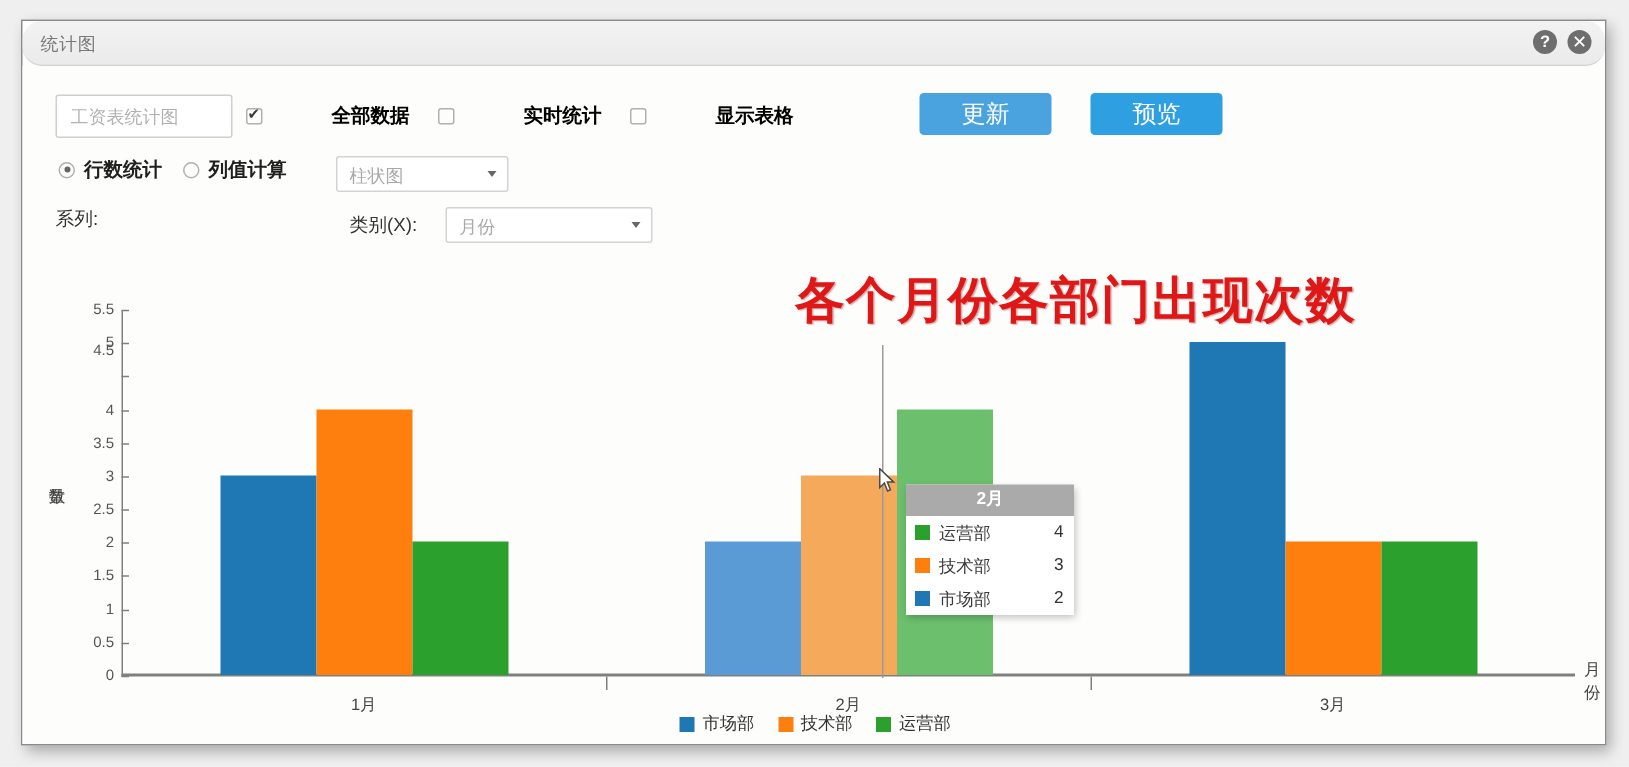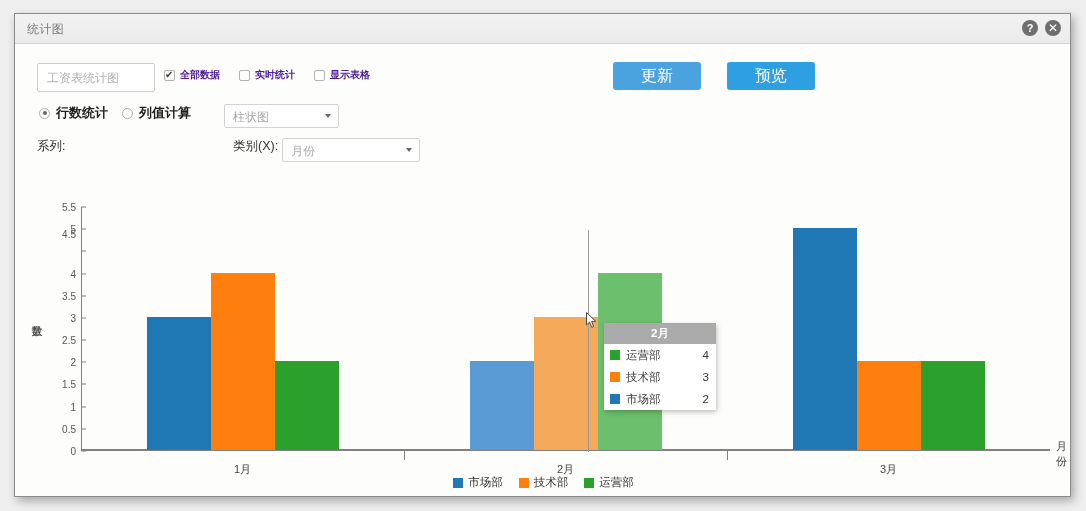--- a/index.html
+++ b/index.html
@@ -22,20 +22,21 @@
     width: 1057px; height: 484px;
     background: #fdfdfb;
     border: 1px solid #8b8b8b;
     box-shadow: 3px 4px 9px rgba(0,0,0,0.30);
   }
   .titlebar {
     position: relative;
     height: 30px;
     background: linear-gradient(to bottom,#f2f2f2 0%,#ebebeb 100%);
     border-bottom: 1px solid #d2d2d2;
+    border-radius: 13px;
   }
   .titlebar .title {
     position: absolute; left: 12px; top: 7px;
     font-size: 12px; color: #7a7a7a; letter-spacing: .4px;
   }
   .win-btns { position: absolute; right: 9px; top: 6px; display: flex; gap: 7px; }
   .wbtn {
     width: 16px; height: 16px; border-radius: 50%;
     background: #6e6e6e; color: #fff;
     font-size: 11px; line-height: 16px; text-align: center;
@@ -60,21 +61,21 @@
   .chk { display: flex; align-items: center; gap: 5px; cursor: pointer; }
   .box {
     width: 11px; height: 11px; border: 1px solid #b0b0b0;
     background: #fdfdfd; border-radius: 2px;
     display: inline-block; position: relative;
   }
   .box.checked::after {
     content: "✔"; position: absolute; left: 0px; top: -3px;
     font-size: 10px; color: #3b3b3b; line-height: 13px;
   }
-  .chk .lbl { font-size: 10px; font-weight: bold; color: #4c1d95; }
+  .chk .lbl { font-size: 13px; font-weight: bold; color: #000000; margin-left: 41px; }
 
   .btns { position: absolute; top: -1px; }
   .btn {
     position: absolute; height: 28px; width: 88px;
     border: none; color: #fff; font-size: 16px;
     cursor: pointer; border-radius: 3px;
   }
   .btn.update { left: 554px; background: #4aa3df; }
   .btn.preview { left: 668px; background: #2e9fe0; }
 
@@ -102,21 +103,21 @@
   .sel .arrow {
     position: absolute; right: 7px; top: 9px;
     width: 0; height: 0;
     border-left: 3.5px solid transparent;
     border-right: 3.5px solid transparent;
     border-top: 4px solid #666;
   }
   .sel-chart { left: 185px; top: 0; width: 115px; }
 
   .row3 { position: absolute; left: 0; top: 94px; height: 26px; width: 100%; }
-  .fld { position: absolute; display: flex; gap: 4px; }
+  .fld { position: absolute; display: flex; align-items: center; gap: 19px; }
   .fld .flbl { font-size: 12.5px; color: #333; }
   .fld-series { left: 22px; top: 0; }
   .fld-series .sel { position: relative; width: 145px; }
   .fld-cat { left: 218px; top: 0; }
   .fld-cat .sel { position: relative; width: 138px; }
 
   
   .chart-wrap { position: absolute; left: 0; top: 0; width: 100%; height: 100%; }
   .chart-title {
     position: absolute; left: 515px; top: 134px;
@@ -263,20 +264,21 @@
         <div class="fld fld-cat">
           <span class="flbl">类别(X):</span>
           <span class="sel">
             <span class="txt">月份</span>
             <span class="arrow"></span>
           </span>
         </div>
       </div>
 
       <div class="chart-wrap">
+        <div class="chart-title">各个月份各部门出现次数</div>
 
         <div class="plot" id="plot">
           <div class="axis-v"></div>
           <div class="axis-h"></div>
           <div class="ylabel">数量</div>
           <div class="xlabel">月份</div>
         <div class="ytick" style="top: 244px;">0</div>
             <div class="ytick-mark" style="top: 244px;"></div>
             <div class="ytick" style="top: 221.818px;">0.5</div>
             <div class="ytick-mark" style="top: 221.818px;"></div>

